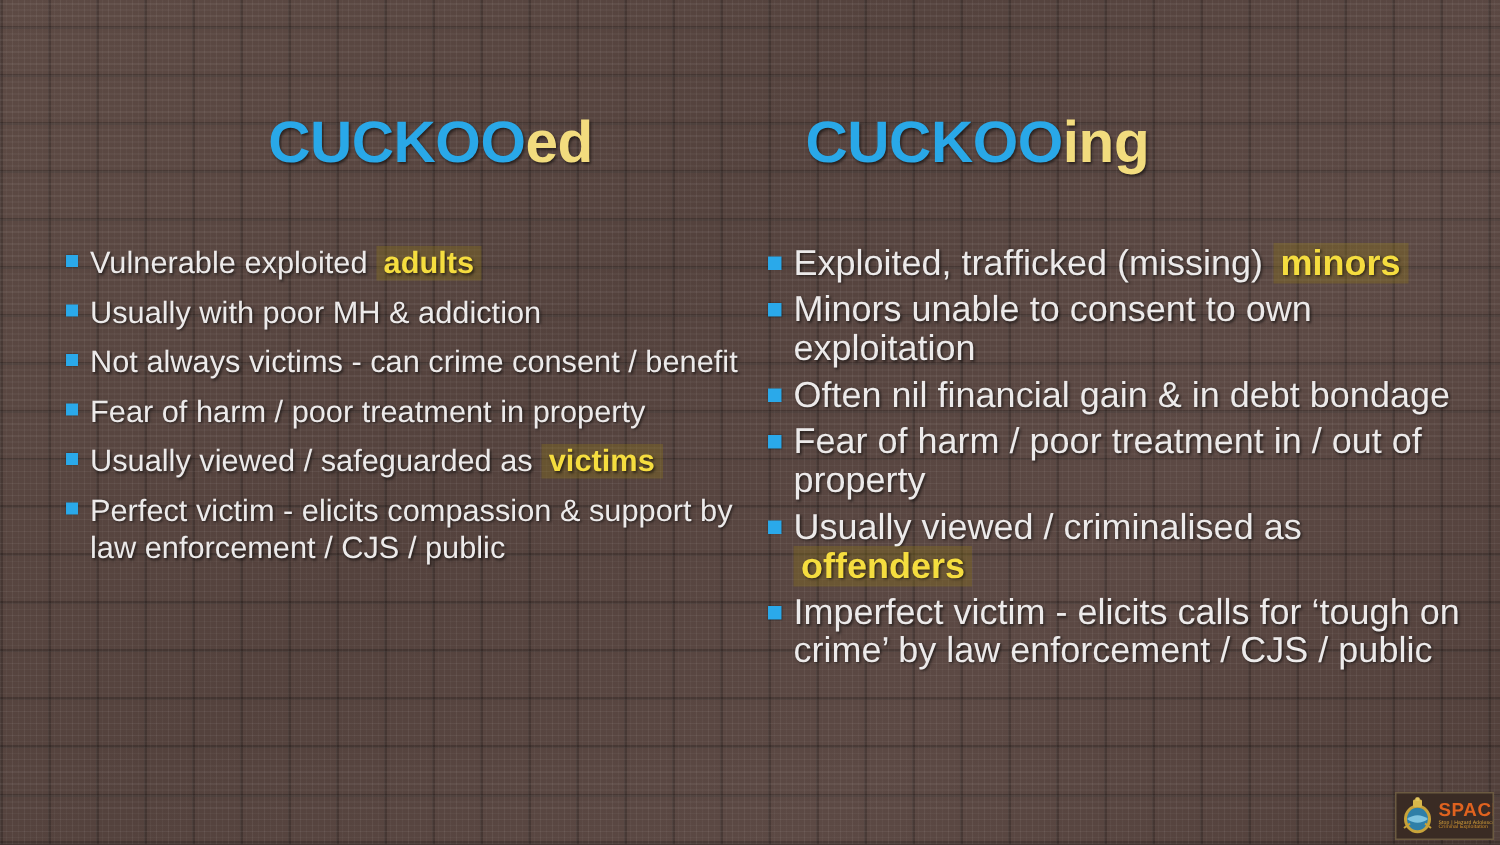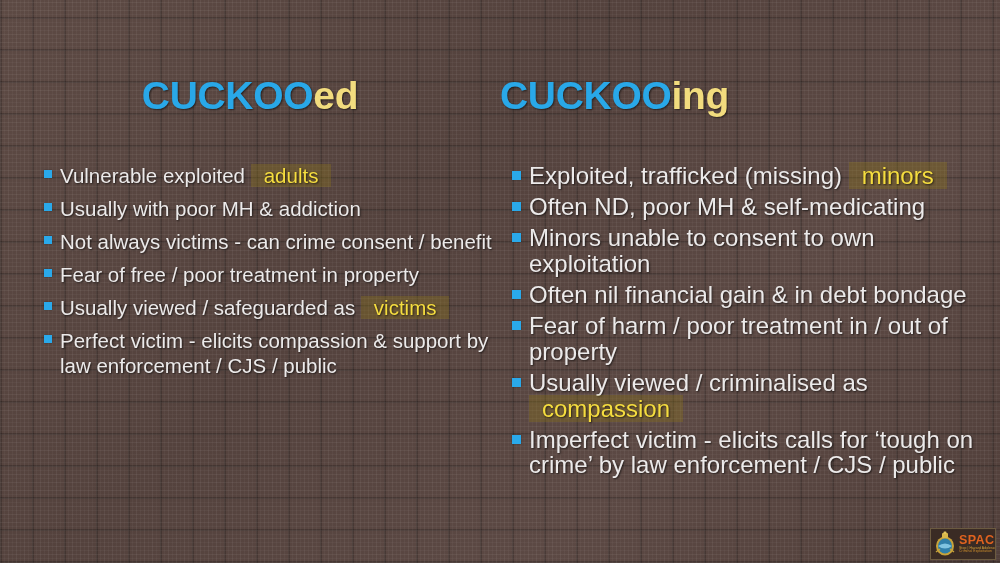--- a/index.html
+++ b/index.html
@@ -57,20 +57,21 @@
 
   
   .title {
     position: absolute;
     top: 74px;
     font-size: 39px;
     font-weight: bold;
     letter-spacing: -0.3px;
     white-space: nowrap;
     text-shadow: 1px 1px 2px rgba(0,0,0,0.55);
+    padding-left: 37px;
   }
   #title-left  { left: 0; width: 500px; text-align: center; }
   #title-right { left: 500px; width: 500px; text-align: left; }
   .t-main { color: #29a8e8; }
   .t-suffix { color: #f2dc7e; }
 
   
   .column {
     position: absolute;
     top: 163px;
@@ -91,21 +92,22 @@
     margin-right: 8px;
     box-shadow: 0 0 1px rgba(0,0,0,0.5);
   }
   .bullet-text {
     color: #eceaea;
     text-shadow: 1px 1px 2px rgba(0,0,0,0.6);
   }
   .hl {
     color: #f5dd3f;
     background: rgba(140,118,25,0.35);
-    padding: 0 13px;
+    padding: 0 5px;
+    font-weight: bold;
   }
 
   
   #col-left .bullet-row { margin-bottom: 8px; }
   #col-left .bullet-text { font-size: 20.5px; line-height: 25px; }
   #col-left .bullet-mark { width: 8px; height: 8px; margin-top: 7px; margin-right: 8px; }
 
   
   #col-right .bullet-row { margin-bottom: 5px; }
   #col-right .bullet-text { font-size: 24px; line-height: 26px; }
@@ -174,55 +176,51 @@
       <div class="bullet-row">
         <span class="bullet-mark"></span>
         <span class="bullet-text"><span>Usually with poor MH &amp; addiction</span></span>
       </div>
       <div class="bullet-row">
         <span class="bullet-mark"></span>
         <span class="bullet-text"><span>Not always victims - can crime consent / benefit</span></span>
       </div>
       <div class="bullet-row">
         <span class="bullet-mark"></span>
-        <span class="bullet-text"><span>Fear of free / poor treatment in property</span></span>
+        <span class="bullet-text"><span>Fear of harm / poor treatment in property</span></span>
       </div>
       <div class="bullet-row">
         <span class="bullet-mark"></span>
         <span class="bullet-text"><span>Usually viewed / safeguarded as </span><span class="hl">victims</span></span>
       </div>
       <div class="bullet-row">
         <span class="bullet-mark"></span>
         <span class="bullet-text"><span>Perfect victim - elicits compassion &amp; support by law enforcement / CJS / public</span></span>
       </div>
     </div>
   <div class="column" id="col-right">
       <div class="bullet-row">
         <span class="bullet-mark"></span>
         <span class="bullet-text"><span>Exploited,  trafficked (missing) </span><span class="hl">minors</span></span>
       </div>
       <div class="bullet-row">
         <span class="bullet-mark"></span>
-        <span class="bullet-text"><span>Often ND, poor MH &amp; self-medicating</span></span>
-      </div>
-      <div class="bullet-row">
-        <span class="bullet-mark"></span>
         <span class="bullet-text"><span>Minors unable to consent to own exploitation</span></span>
       </div>
       <div class="bullet-row">
         <span class="bullet-mark"></span>
         <span class="bullet-text"><span>Often nil financial gain &amp; in debt bondage</span></span>
       </div>
       <div class="bullet-row">
         <span class="bullet-mark"></span>
         <span class="bullet-text"><span>Fear of harm / poor treatment in / out of property</span></span>
       </div>
       <div class="bullet-row">
         <span class="bullet-mark"></span>
-        <span class="bullet-text"><span>Usually viewed / criminalised as </span><span class="hl">compassion</span></span>
+        <span class="bullet-text"><span>Usually viewed / criminalised as </span><span class="hl">offenders</span></span>
       </div>
       <div class="bullet-row loose">
         <span class="bullet-mark"></span>
         <span class="bullet-text"><span>Imperfect victim - elicits calls for ‘tough on crime’ by law enforcement / CJS / public</span></span>
       </div>
     </div>
 
   <div id="logo">
     <div id="logo-badge">
       <svg viewBox="0 0 24 26" width="24" height="26" aria-hidden="true">

